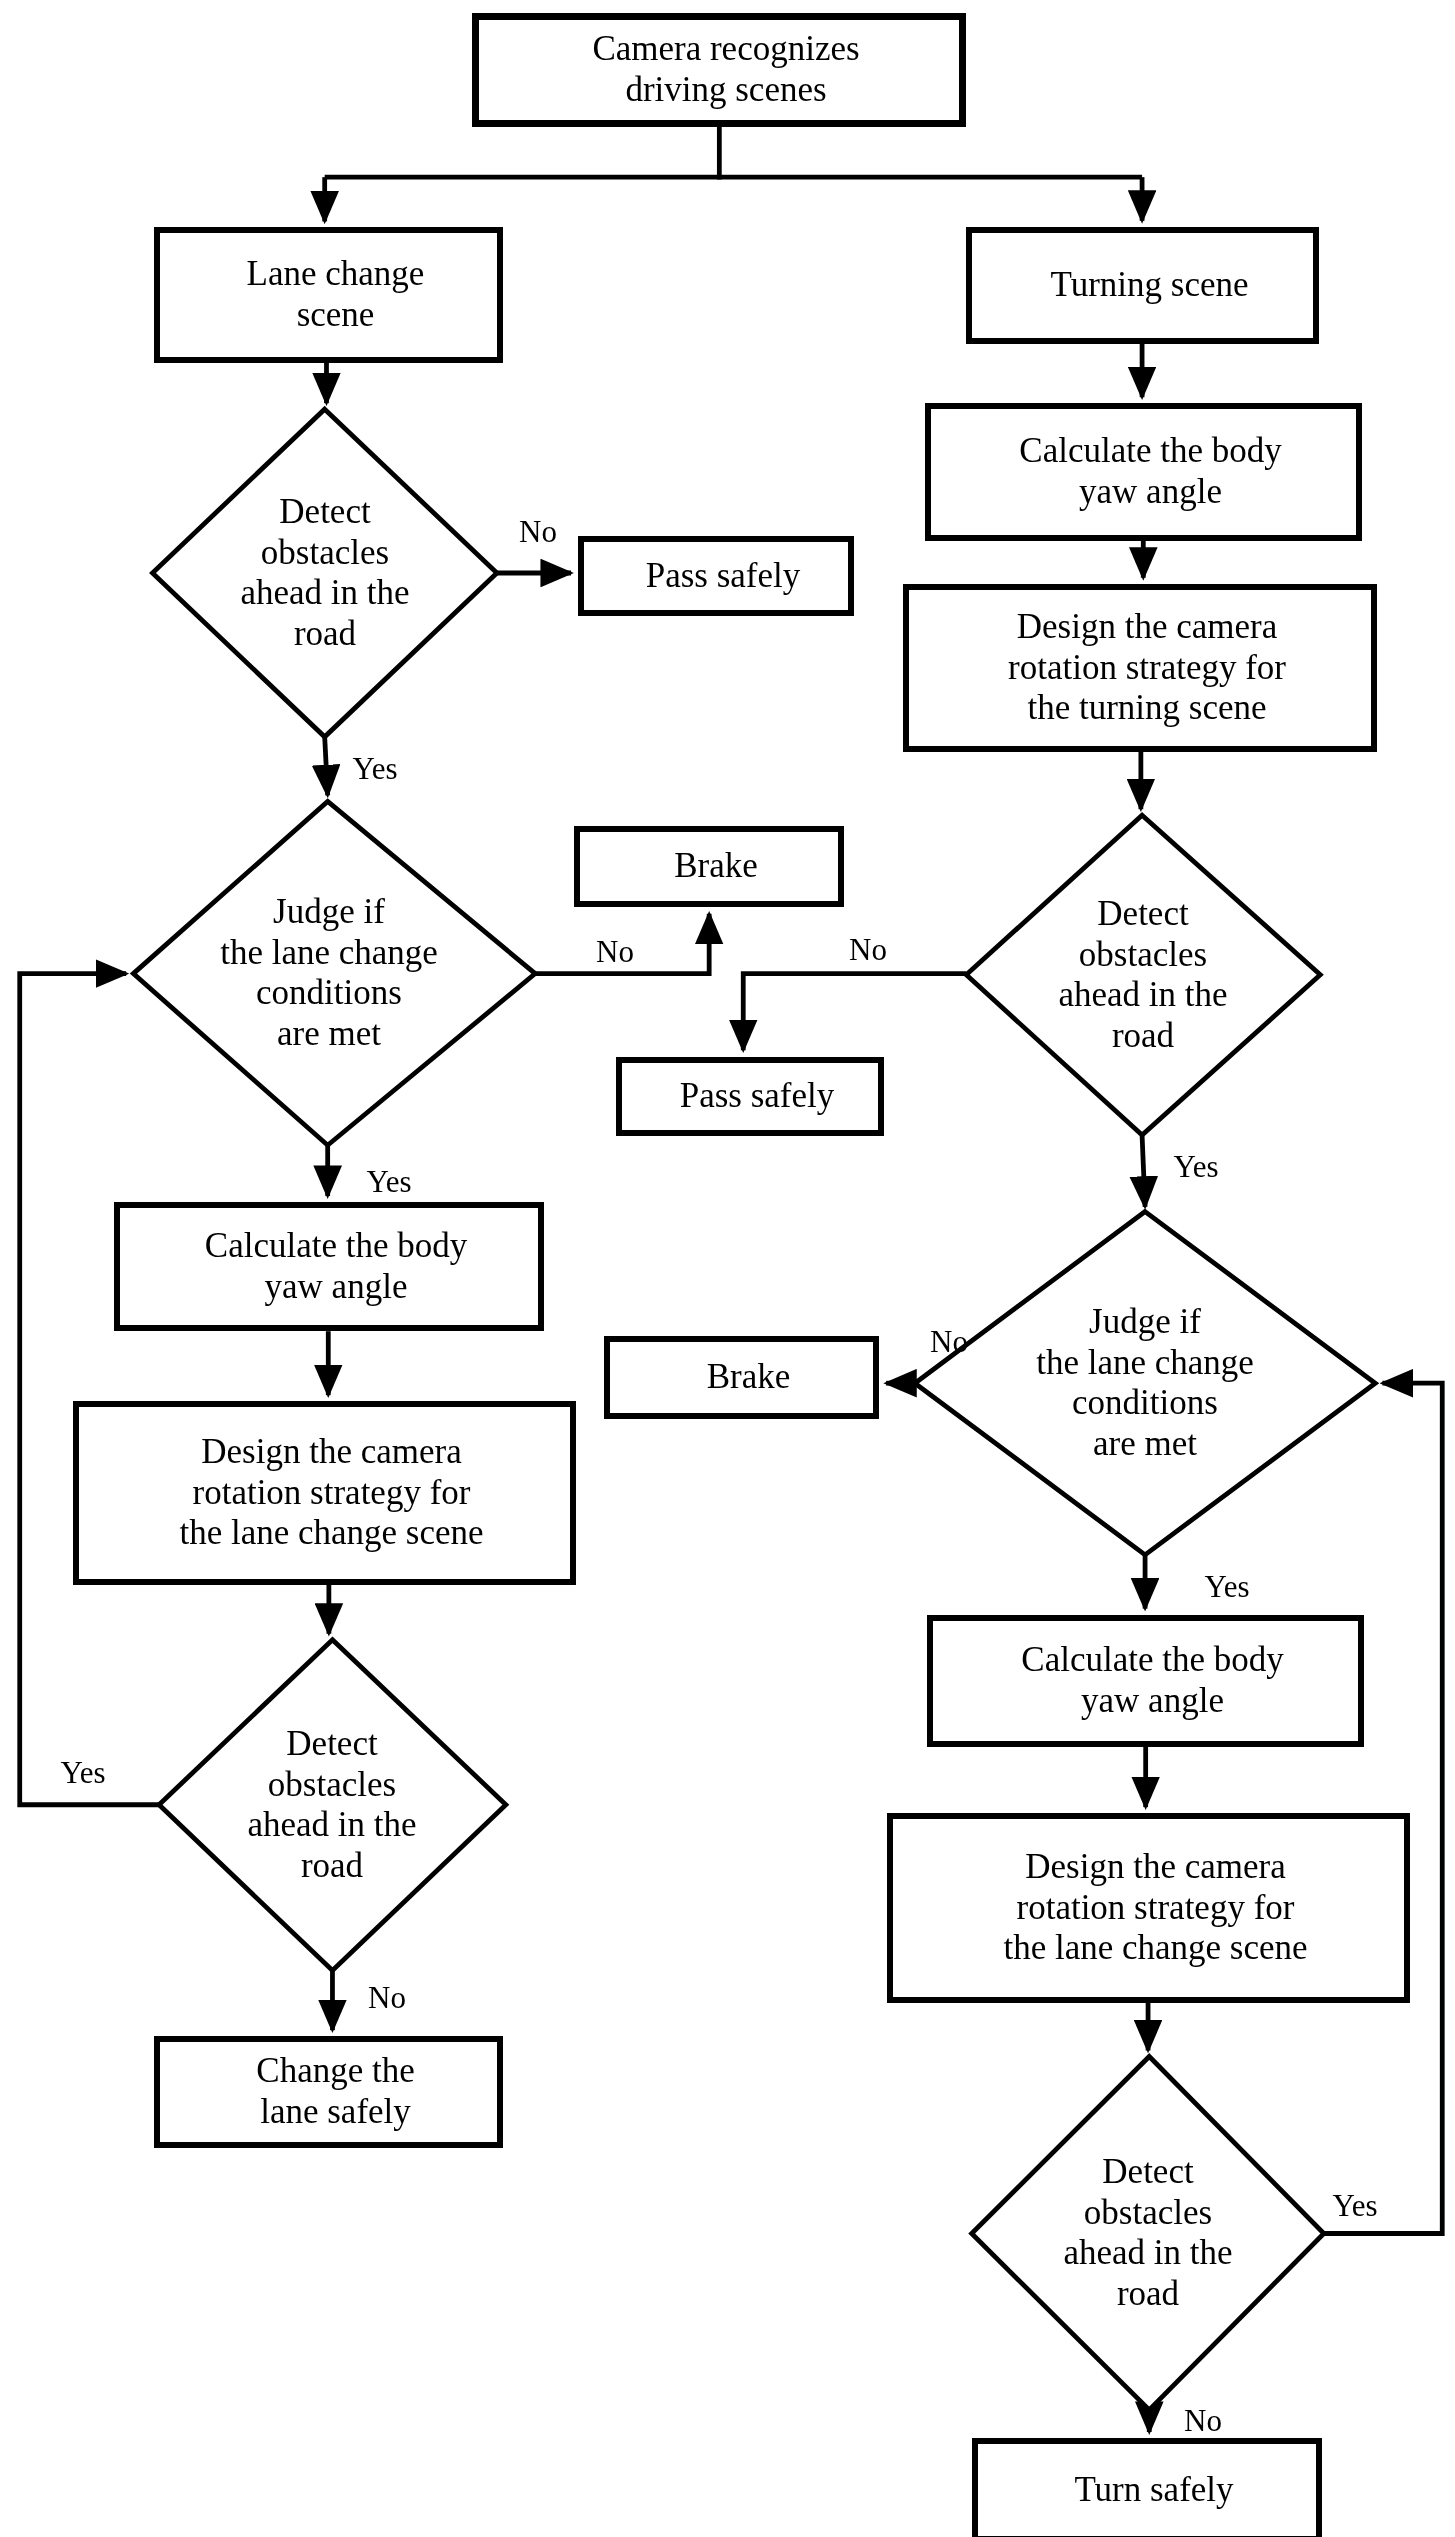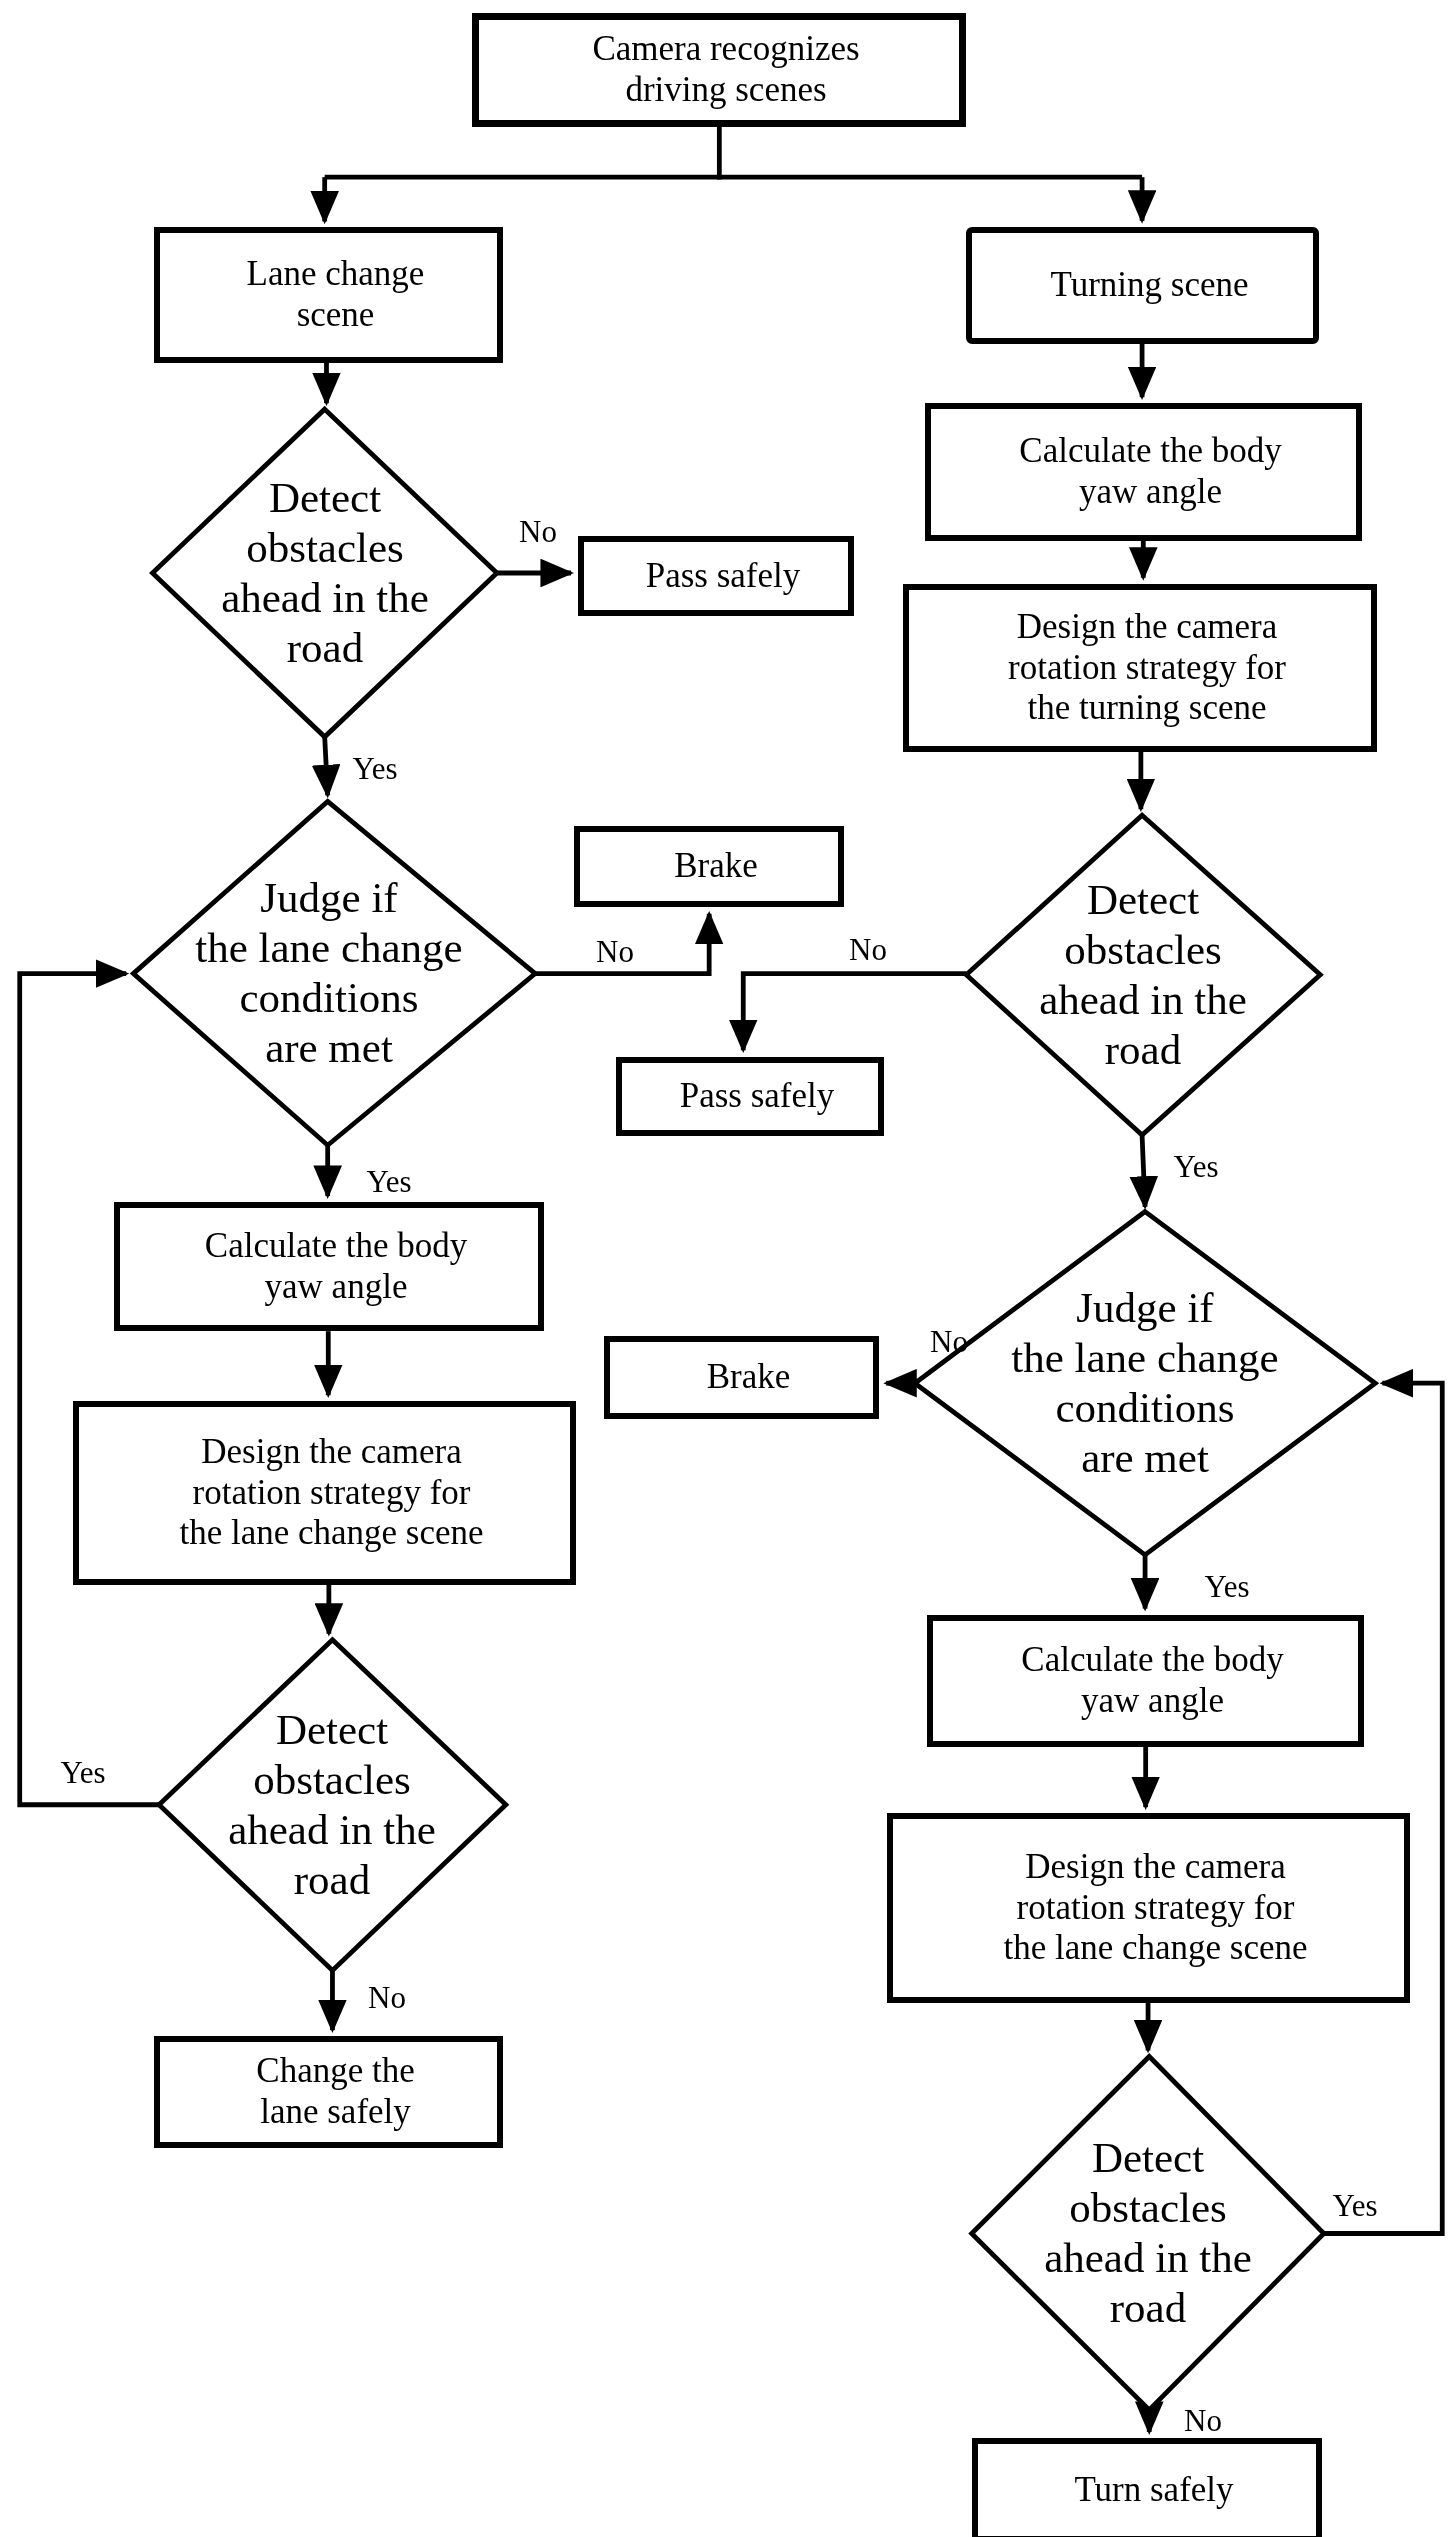--- a/index.html
+++ b/index.html
@@ -26,21 +26,21 @@
     font-size: 35px;
     line-height: 1.16;
     padding-left: 14px;
   }
   .box.thick { border-width: 7.2px; }
   .dlabel {
     position: absolute;
     transform: translate(-50%, -50%);
     text-align: center;
     white-space: pre-line;
-    font-size: 43px;
+    font-size: 35px;
     line-height: 1.16;
   }
   .elabel {
     position: absolute;
     transform: translate(-50%, -50%);
     font-size: 31px;
     line-height: 1;
     white-space: nowrap;
   }
 </style>
@@ -94,21 +94,21 @@
       <polygon points="1922,3439 2214,3735 1922,4030 1625,3735"></polygon>
     </g>
   </svg>
 
   <div class="box thick" style="left:472px; top:13px; width:494px; height:114px;">Camera recognizes
 driving scenes</div>
 
   <div class="box" style="left:154px; top:227px; width:349px; height:136px;">Lane change
 scene</div>
 
-  <div class="box" style="left:966px; top:227px; width:353px; height:117px;border-radius:6px;">Turning scene</div>
+  <div class="box" style="left:966px; top:227px; width:353px; height:117px;">Turning scene</div>
 
   <div class="box" style="left:578px; top:536px; width:276px; height:80px;">Pass safely</div>
 
   <div class="box" style="left:574px; top:826px; width:270px; height:81px;">Brake</div>
 
   <div class="box" style="left:616px; top:1057px; width:268px; height:79px;">Pass safely</div>
 
   <div class="box" style="left:114px; top:1202px; width:430px; height:129px;">Calculate the body
 yaw angle</div>
 

